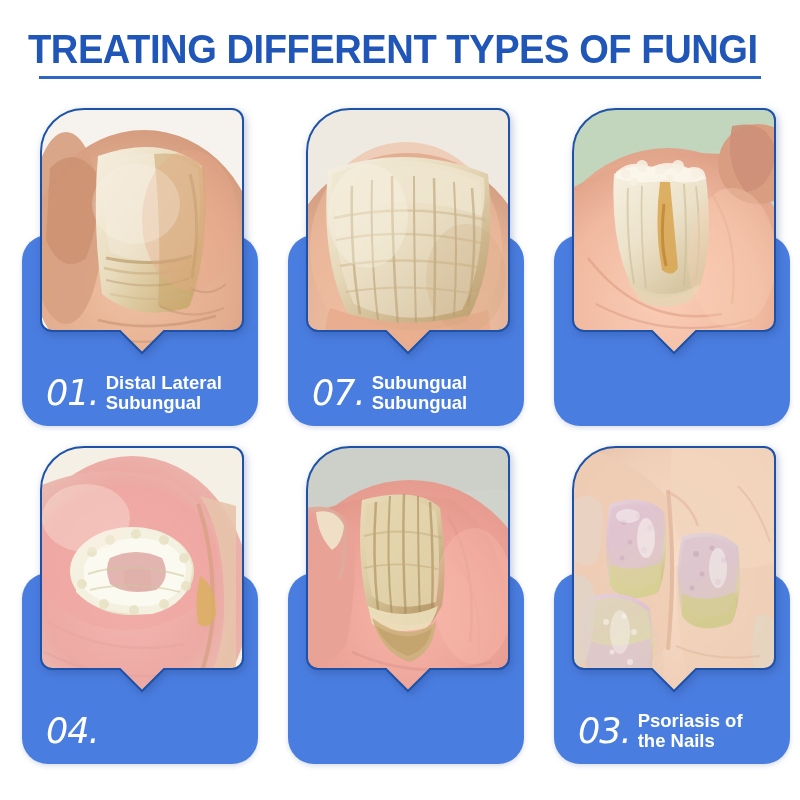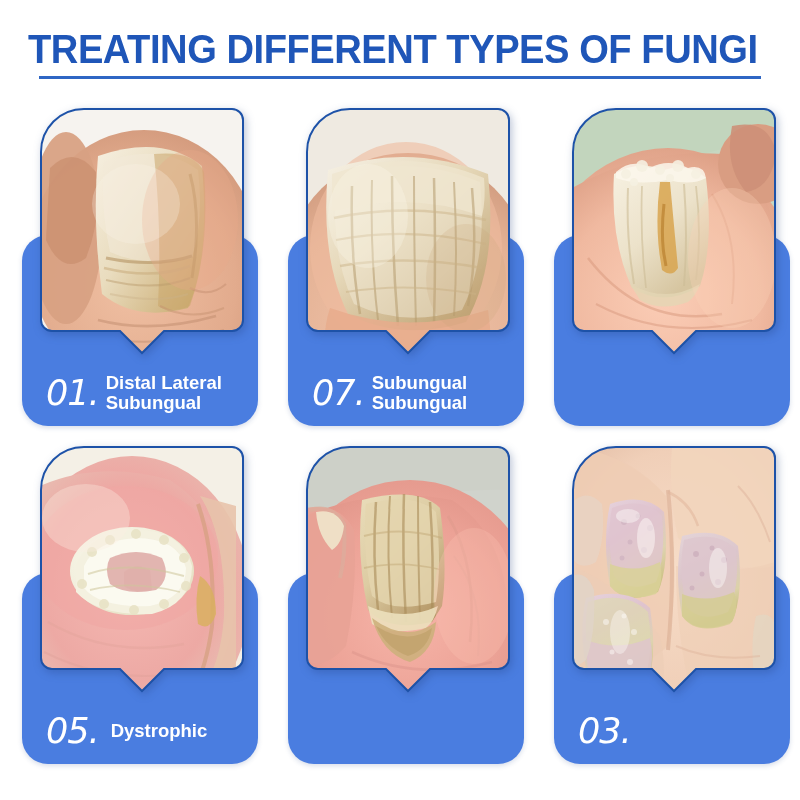--- a/index.html
+++ b/index.html
@@ -360,22 +360,21 @@
             <path d="M8 176 Q70 212 144 198" stroke="#e2a49b" stroke-width="2.5" fill="none" opacity=".45"></path>
             <path d="M4 206 Q72 240 150 226" stroke="#dfa098" stroke-width="2" fill="none" opacity=".4"></path>
             <ellipse cx="46" cy="72" rx="44" ry="34" fill="#fbeee2" opacity=".35"></ellipse>
           </g>
           <path d="M44 1 H192 A11 11 0 0 1 203 12 V212 A11 11 0 0 1 192 223
                    H124 L102 245 L80 223 H12 A11 11 0 0 1 1 212 V44
                    C1 20 20 1 44 1 Z" fill="none" stroke="#1d52a8" stroke-width="2"></path>
         </svg>
       </div>
       <div class="label-row">
-        <span class="num">05.</span>
-        <span class="caption one-line">Dystrophic</span>
+        <span class="num">04.</span>
       </div>
     </div>
 
     <div class="card">
       <div class="panel" style="background: rgb(74, 125, 224);"></div>
       <div class="photo-wrap">
         <svg class="photo-svg" viewBox="0 0 204 250">
           <defs>
             <clipPath id="c5">
               <path d="M44 1 H192 A11 11 0 0 1 203 12 V212 A11 11 0 0 1 192 223
@@ -517,17 +516,21 @@
             <path d="M166 40 Q186 60 198 96" stroke="#dcb098" stroke-width="2" fill="none" opacity=".45"></path>
             <path d="M104 200 Q140 216 188 210" stroke="#ddb39b" stroke-width="2" fill="none" opacity=".45"></path>
           </g>
           <path d="M44 1 H192 A11 11 0 0 1 203 12 V212 A11 11 0 0 1 192 223
                    H124 L102 245 L80 223 H12 A11 11 0 0 1 1 212 V44
                    C1 20 20 1 44 1 Z" fill="none" stroke="#1d52a8" stroke-width="2"></path>
         </svg>
       </div>
       <div class="label-row">
         <span class="num">03.</span>
+        <span class="caption">
+          <span>Psoriasis of</span><br>
+          <span>the Nails</span>
+        </span>
       </div>
     </div>
 
   </div>
 </div>
 
 </body></html>

